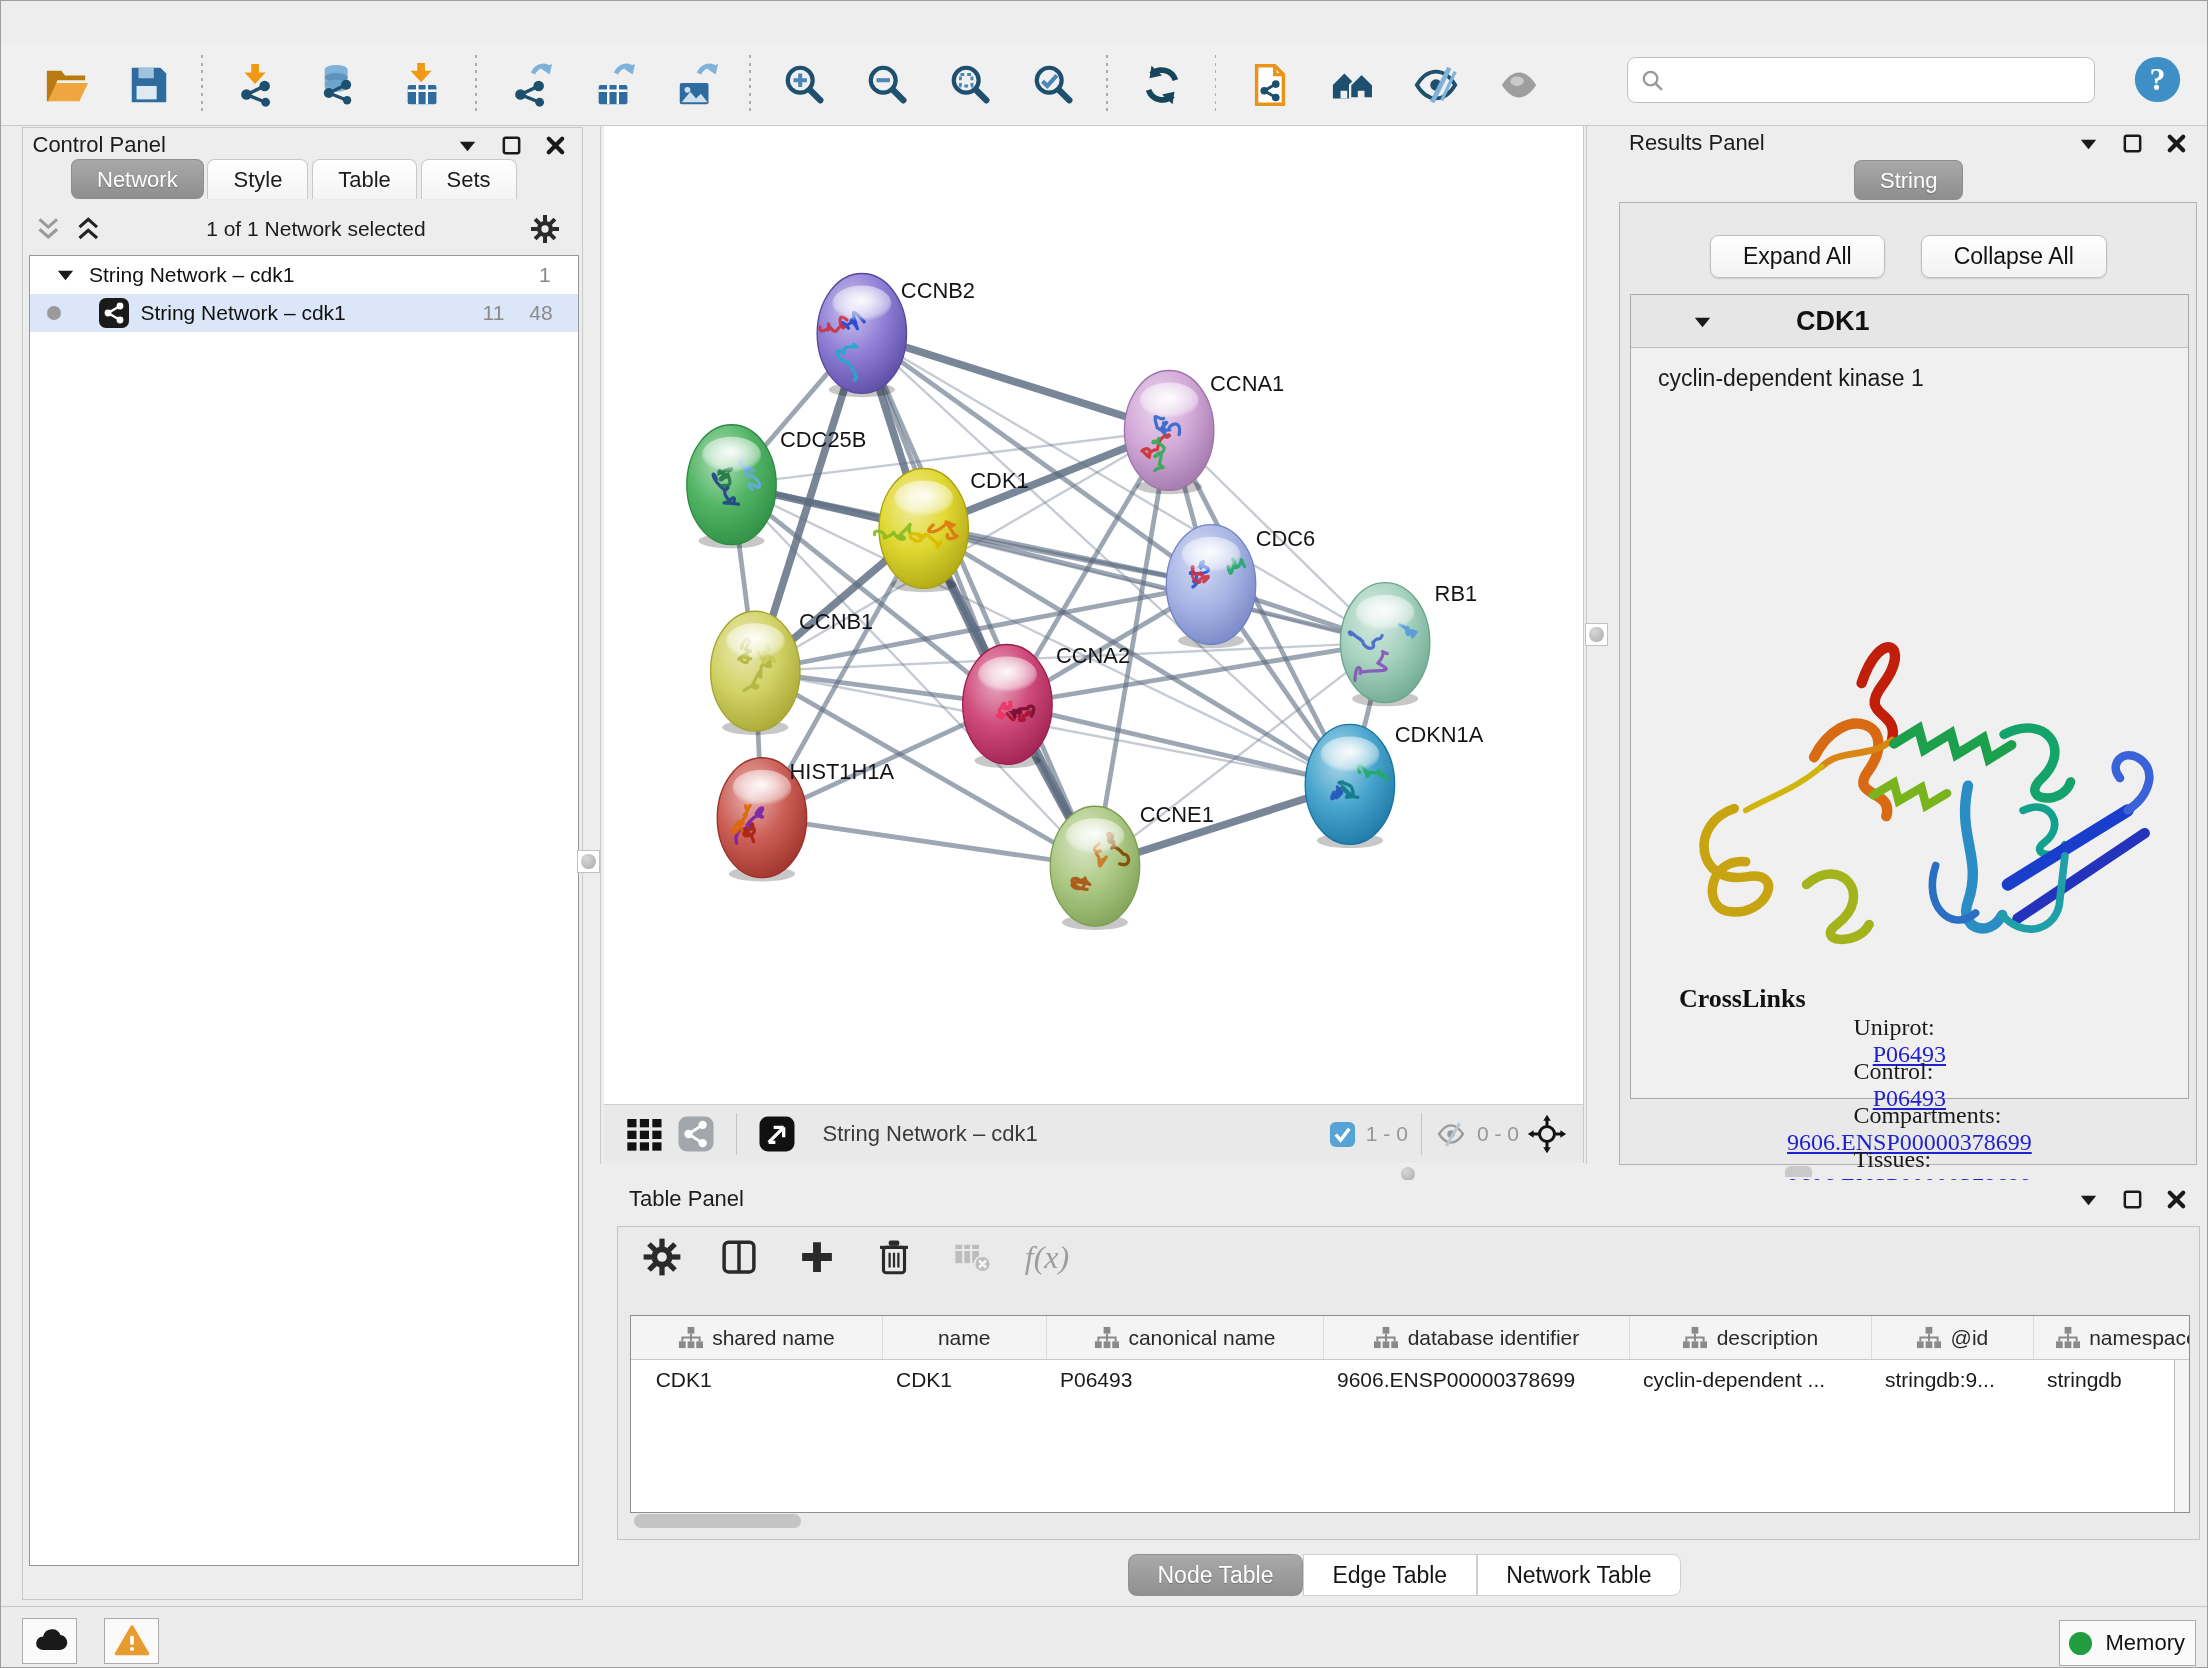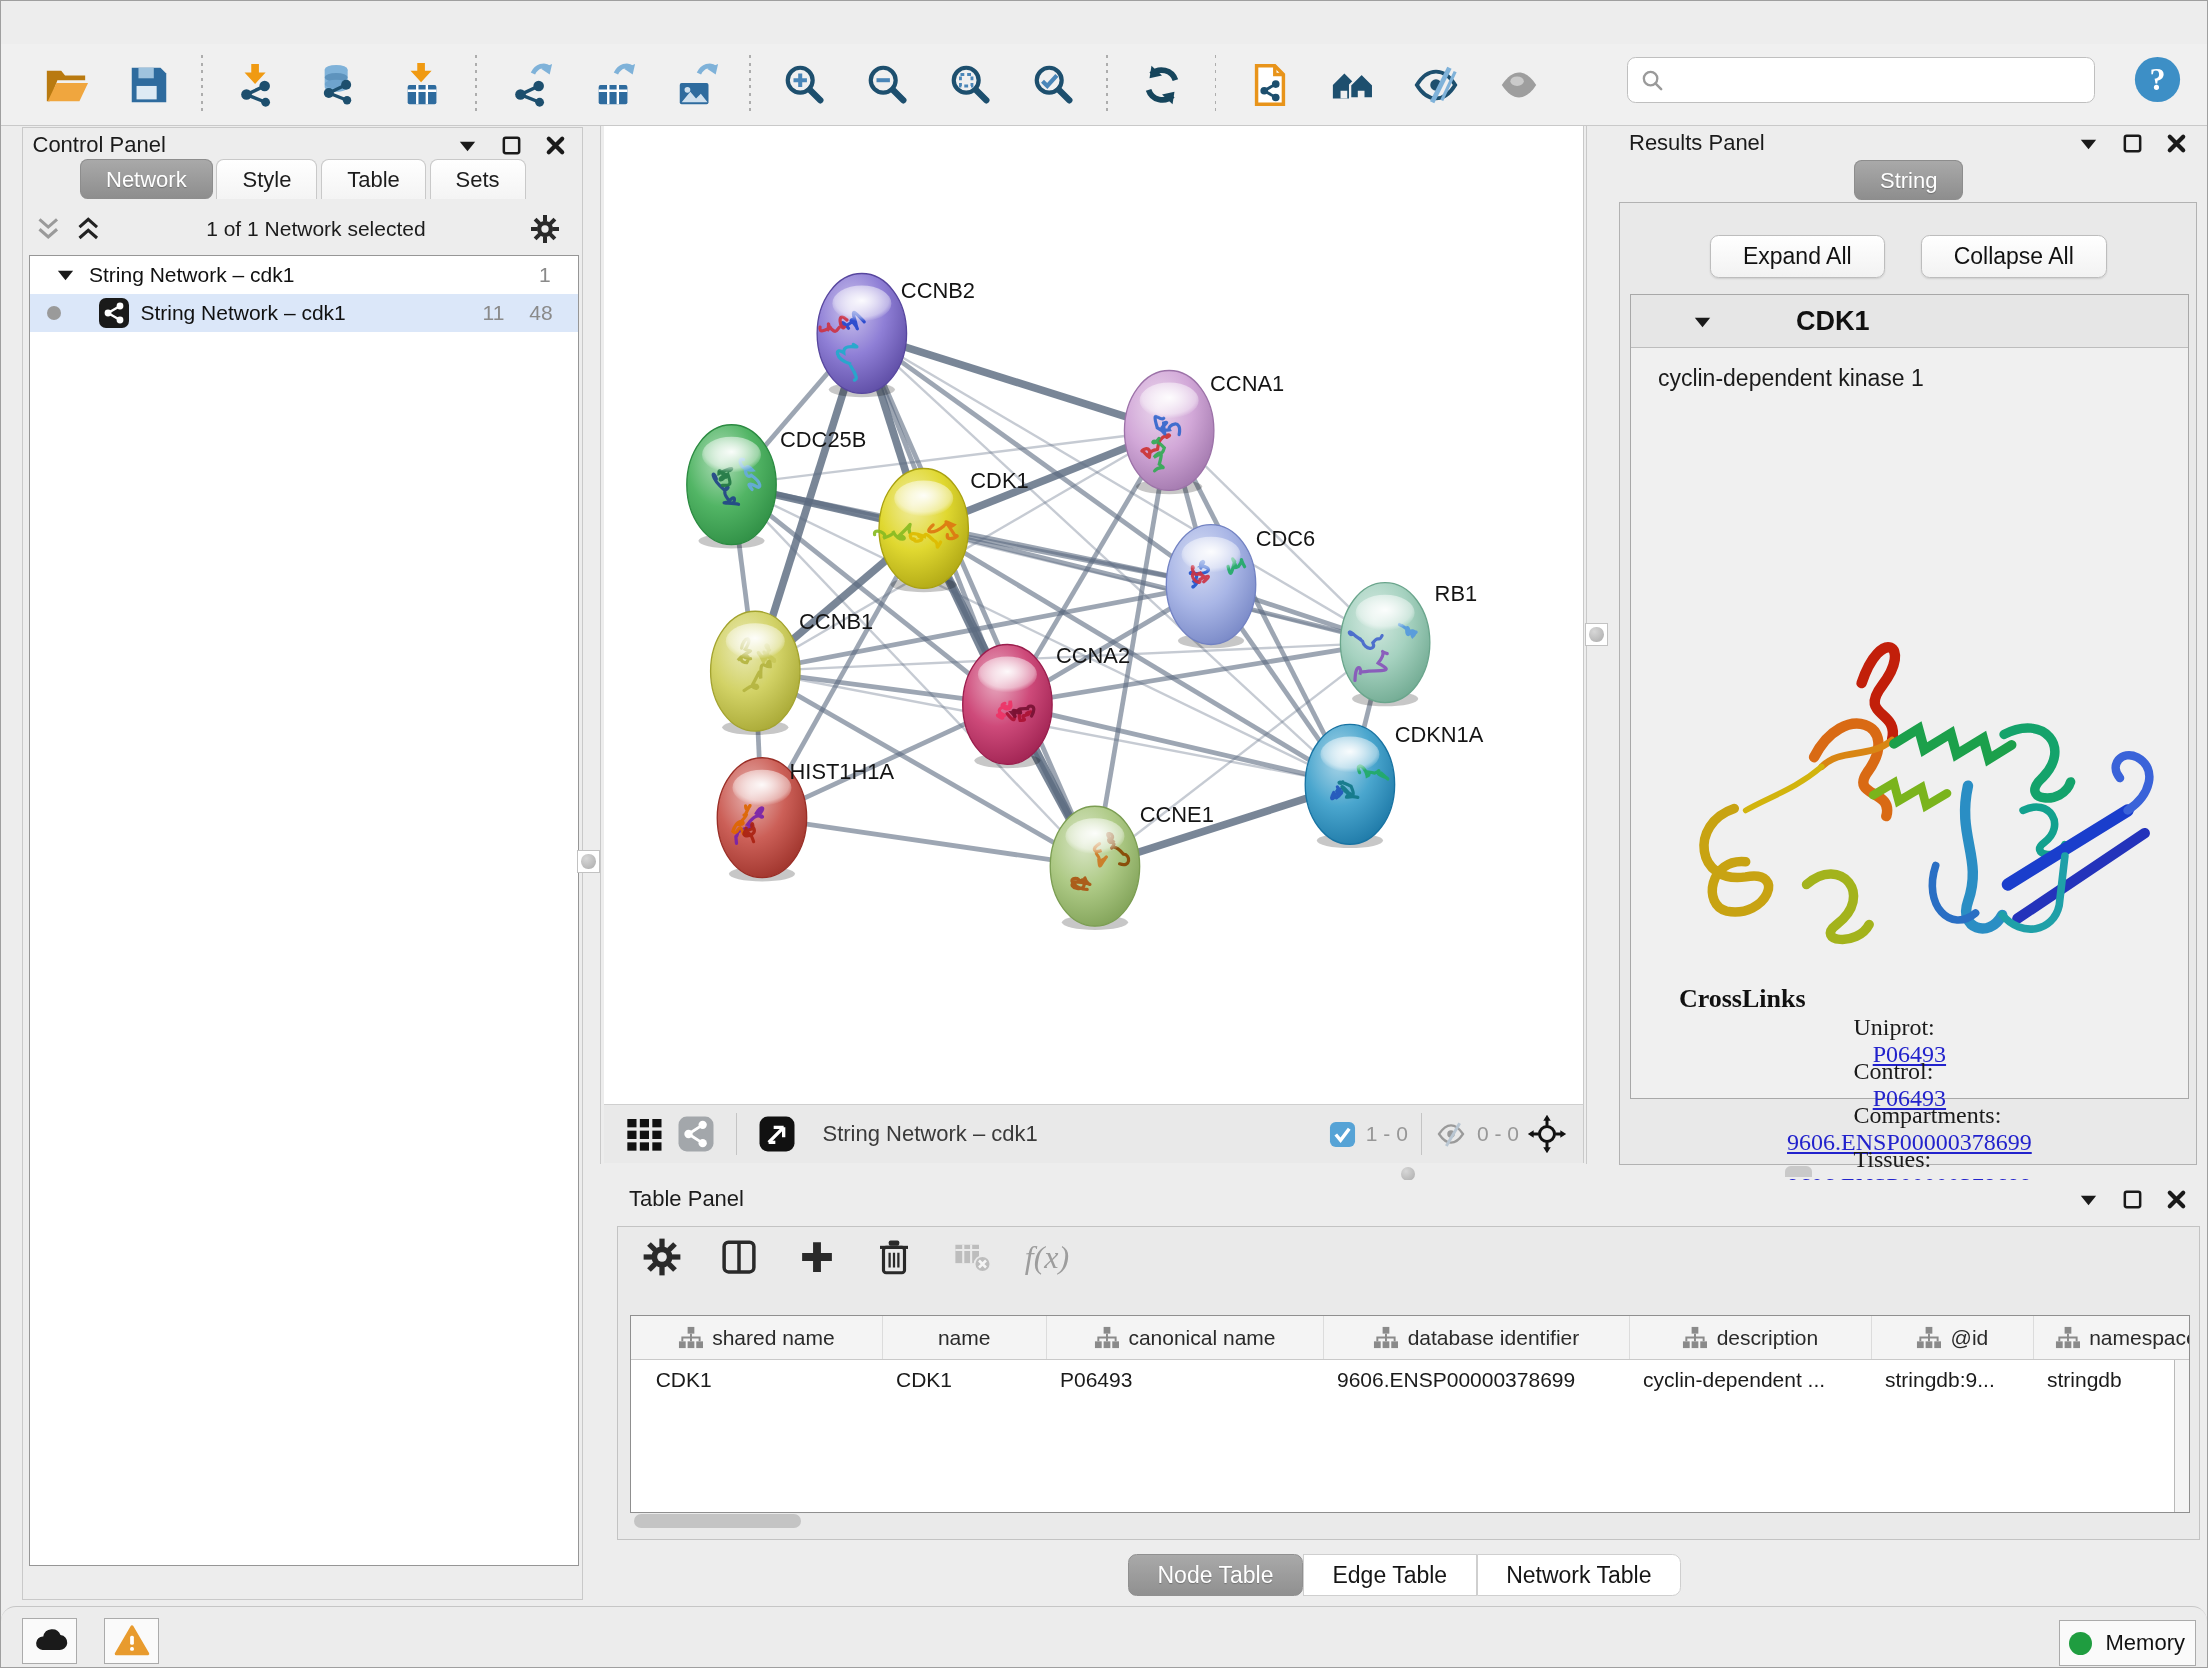--- a/index.html
+++ b/index.html
@@ -37,21 +37,21 @@
 
   .jtab { height:40px; padding:0 25px; display:flex; align-items:center; justify-content:center;
     font-size:22px; color:#1c1c1c; background:linear-gradient(#ffffff,#f4f4f4);
     border:1px solid #c9c9c9; border-bottom:none; border-radius:7.6px 7.6px 0 0; margin-right:3.8px; }
   .jtab.sel { background:linear-gradient(#a9a9a9,#8d8d8d); color:#fff; border-color:#8d8d8d;
     border-radius:7.6px; text-shadow:0 1px 1px rgba(0,0,0,.25); }
 
   
   #control-panel { position:absolute; left:21px; top:126px; width:561px; height:1473px;
     background:#ededed; border:1px solid #c9c9c9; }
-  #cp-tabs { position:absolute; left:57px; top:31px; display:flex; }
+  #cp-tabs { position:absolute; left:48px; top:31px; display:flex; }
   #cp-subheader { position:absolute; left:0; top:82px; width:100%; height:38px;
     display:flex; align-items:center; }
   #cp-subheader .chev { width:28.5px; height:28.5px; margin-left:11.4px; }
   #cp-sel-status { flex:1; text-align:center; font-size:21px; color:#1c1c1c; }
   #cp-gear { width:32px; height:32px; margin-right:21px; }
   #cp-tree { position:absolute; left:5.7px; top:127px; width:550px; height:1311px;
     background:#fff; border:1px solid #969696; }
   .tree-row { display:flex; align-items:center; height:38px; font-size:21px; color:#111; }
   .tree-row .cnt { color:#8a8a8a; }
   #tree-row-collection { background:#dbe7f9; }
@@ -125,21 +125,21 @@
   #tp-tabs { position:absolute; left:524px; top:374px; display:flex; }
   .seg { height:42px; padding:0 28.5px; display:flex; align-items:center; font-size:23px;
     background:#fff; color:#151515; border:1px solid #cfcfcf; }
   .seg.first { border-radius:8.6px 0 0 8.6px; }
   .seg.last { border-radius:0 8.6px 8.6px 0; }
   .seg.sel { background:linear-gradient(#a9a9a9,#909090); color:#fff; border-color:#909090;
     border-radius:8.6px; text-shadow:0 1px 1px rgba(0,0,0,.25); }
 
   
   #statusbar { position:absolute; left:0; top:1605px; width:100%; height:63px;
-    background:#ececec; border-top:1px solid #c6c6c6;border-radius:15px; }
+    background:#ececec; border-top:1px solid #c6c6c6; }
   .sb-btn { position:absolute; top:11.4px; width:55px; height:46px; background:#fafafa;
     border:1px solid #ababab; display:flex; align-items:center; justify-content:center; }
   .sb-btn svg { width:36px; height:36px; }
   #memory-btn { position:absolute; right:11.4px; top:13.3px; width:137px; height:46px;
     background:#fafafa; border:1px solid #ababab; display:flex; align-items:center;
     justify-content:center; gap:13.3px; font-size:22px; color:#111; }
   #memory-dot { width:23px; height:23px; border-radius:50%; }
 
   text.node-label { font-family:"Liberation Sans",sans-serif; font-size:23px; fill:#141414; }
 </style>

